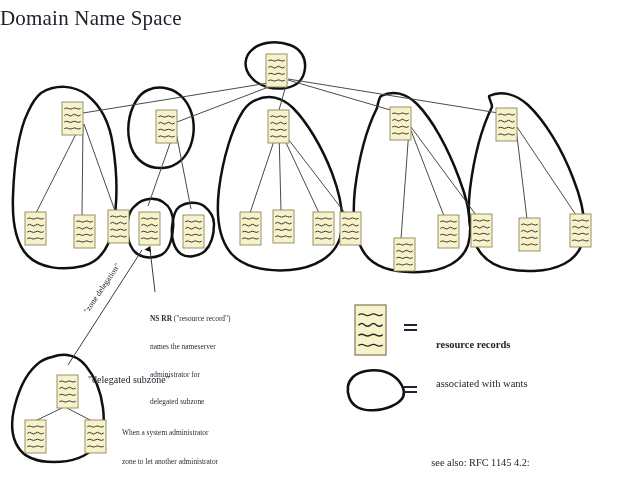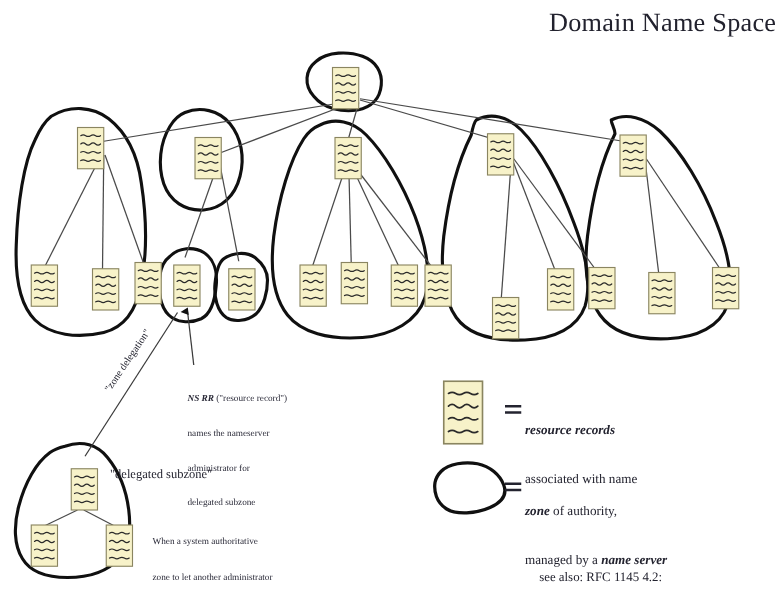--- a/index.html
+++ b/index.html
@@ -1,35 +1,35 @@
 <!DOCTYPE html>
 <html><head>
 <meta charset="utf-8">
 <style>
   html,body{margin:0;padding:0;background:#ffffff;}
   body{width:621px;height:480px;overflow:hidden;
        font-family:"Liberation Serif","DejaVu Serif",serif;color:#1b1b2b;}
   #stage{position:relative;width:621px;height:480px;background:#fff;}
   #canvas{position:absolute;left:0;top:0;width:621px;height:480px;}
   .txt{position:absolute;white-space:pre;}
-  #title{left:0;top:6px;width:621px;text-align:right;font-size:21px;
+  #title{left:0;top:6px;width:621px;text-align:left;font-size:21px;
          letter-spacing:.2px;color:#22222e;}
   .ann{font-family:"Liberation Serif","DejaVu Serif",serif;font-size:7.4px;
        line-height:9.2px;color:#2a2a38;}
   #ns-rr{left:150px;top:296px;}
   #deleg-sub{left:88px;top:374px;font-size:10px;color:#23232f;}
   #para{left:122px;top:409px;line-height:9.6px;}
   #zone-deleg{left:82px;top:310px;font-size:8.2px;color:#23232f;
               transform:rotate(-56deg);transform-origin:0 0;}
   .lg{font-size:10.5px;line-height:13px;color:#23232f;}
-  #lg1{left:420px;top:312px;}
+  #lg1{left:436px;top:312px;}
   #lg2{left:420px;top:377px;}
   #seealso{left:340px;top:428px;width:281px;text-align:center;
            font-size:10.3px;line-height:14px;color:#23232f;}
-  .b{font-weight:bold;font-style:italic;}
+  .b{font-weight:bold;}
 </style>
 </head>
 <body>
 
 <div id="stage">
 
   <svg id="canvas" viewBox="0 0 621 480">
     <defs>
       <marker id="arrowUp" markerWidth="7" markerHeight="7" refX="3.2" refY="5.6" orient="auto" markerUnits="userSpaceOnUse">
         <path d="M3.2 0 L6.2 6.2 L0.2 6.2 Z" fill="#111"></path>
@@ -313,35 +313,31 @@
     <div>names the nameserver</div>
     <div>administrator for</div>
     <div>delegated subzone</div>
   </div>
 
   <div class="txt" id="zone-deleg">"zone delegation"</div>
 
   <div class="txt" id="deleg-sub">"delegated subzone"</div>
 
   <div class="txt ann" id="para">
-    <div>When a system authoritative</div>
+    <div>When a system administrator</div>
     <div>zone to let another administrator</div>
     
     
     
     
   </div>
 
   <div class="txt lg" id="lg1">
     <div class="b">resource records</div>
-    <div>associated with name</div>
+    <div>associated with wants</div>
   </div>
 
-  <div class="txt lg" id="lg2">
-    <div><span class="b">zone</span><span> of authority,</span></div>
-    <div><span>managed by a </span><span class="b">name server</span></div>
-  </div>
 
   <div class="txt" id="seealso">
     <div>see also: RFC 1145 4.2:</div>
     
   </div>
 </div>
 
 </body></html>

